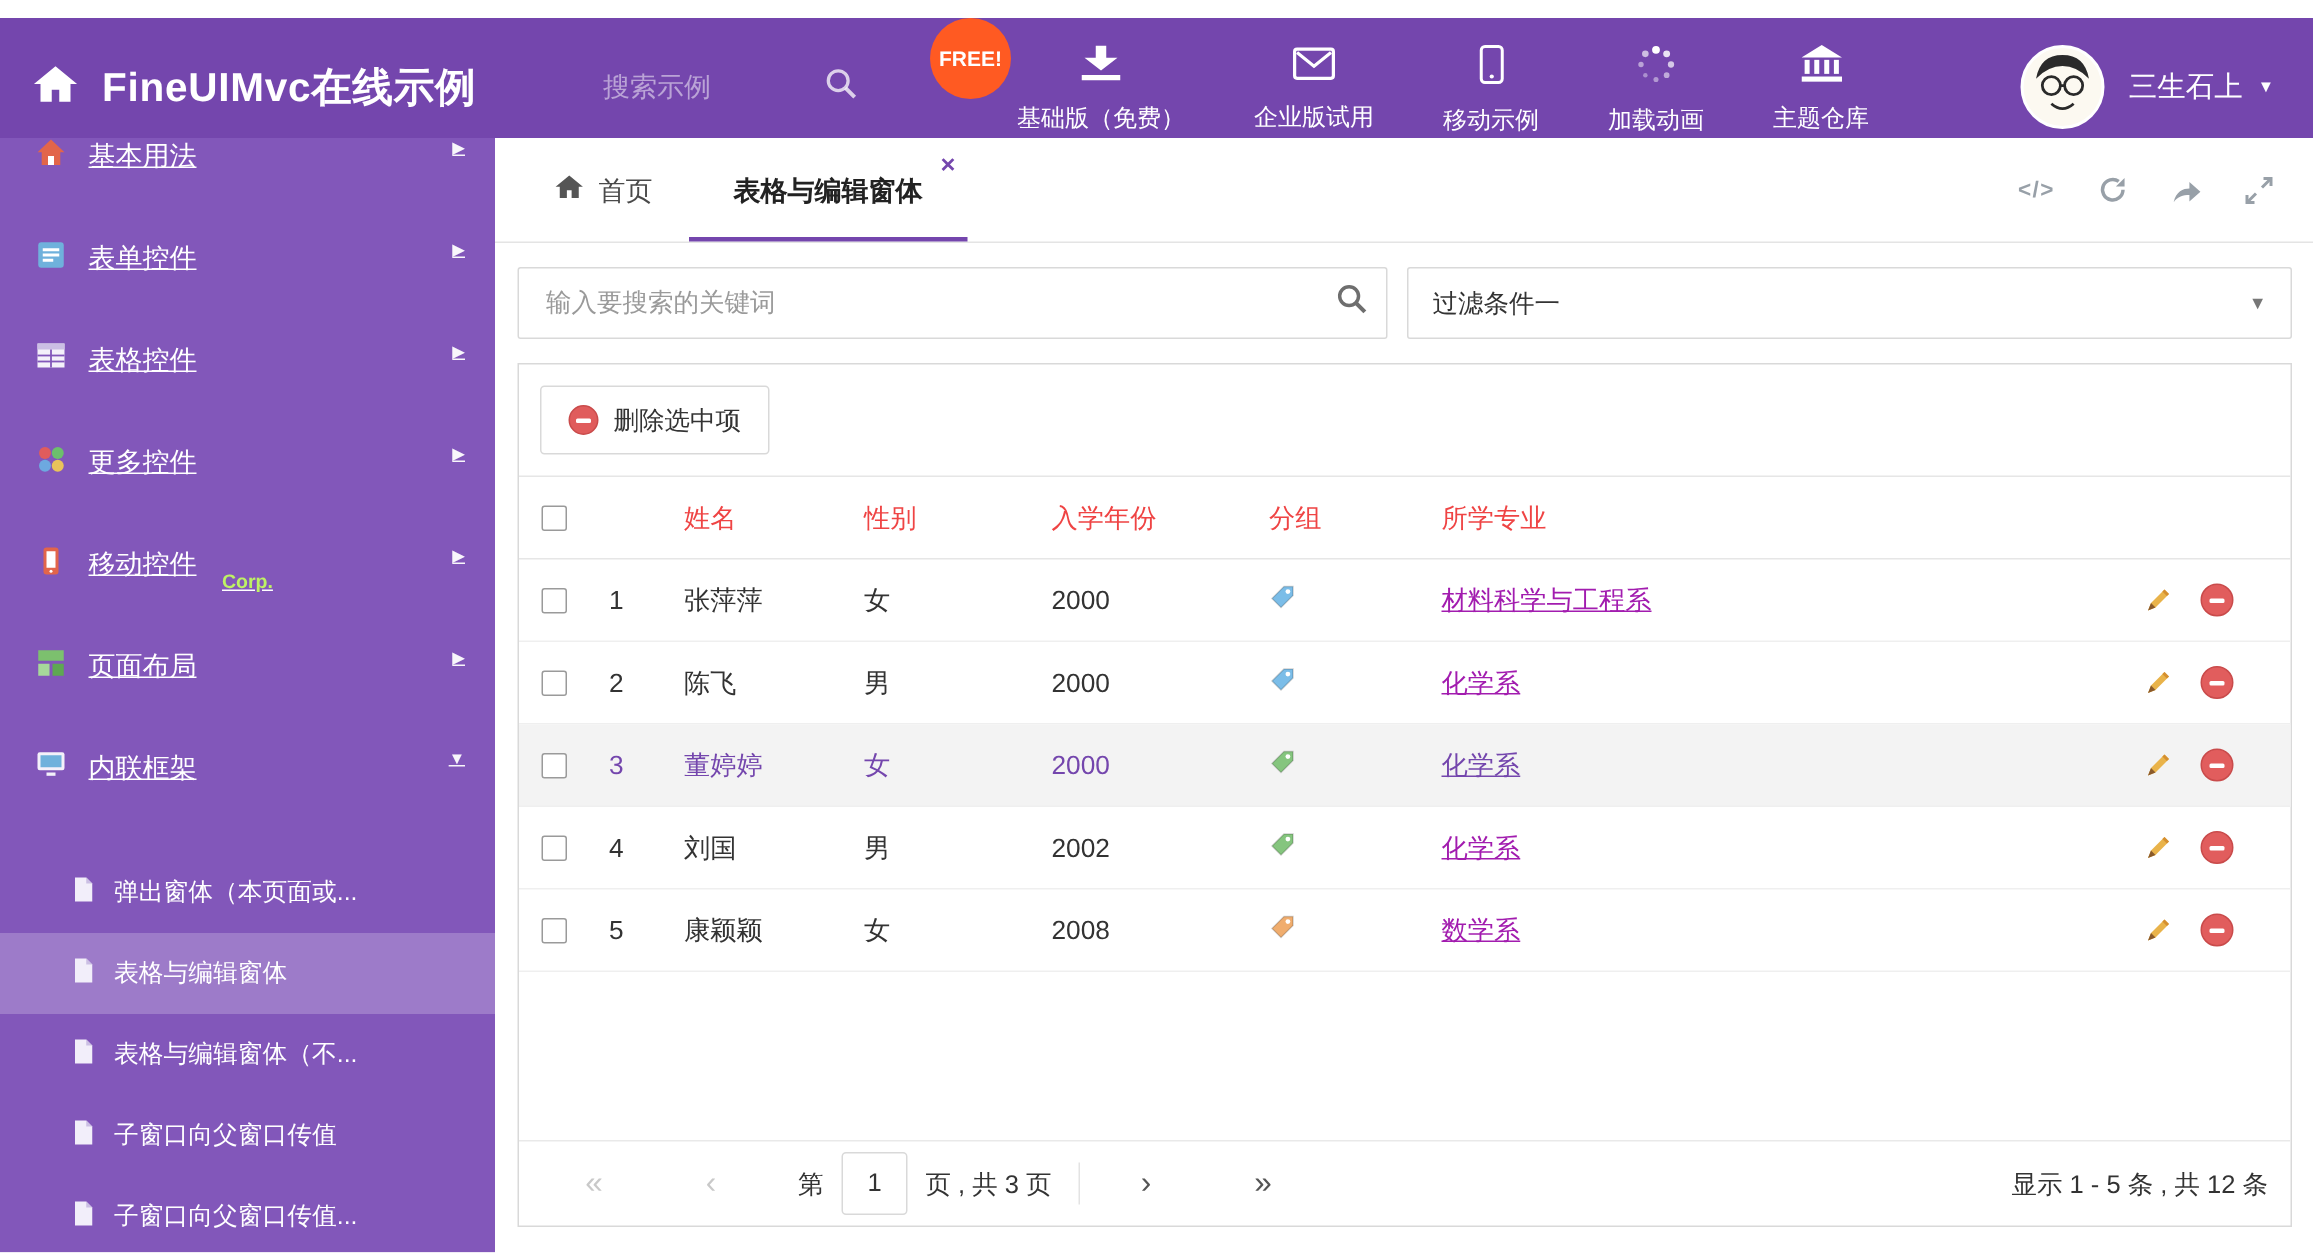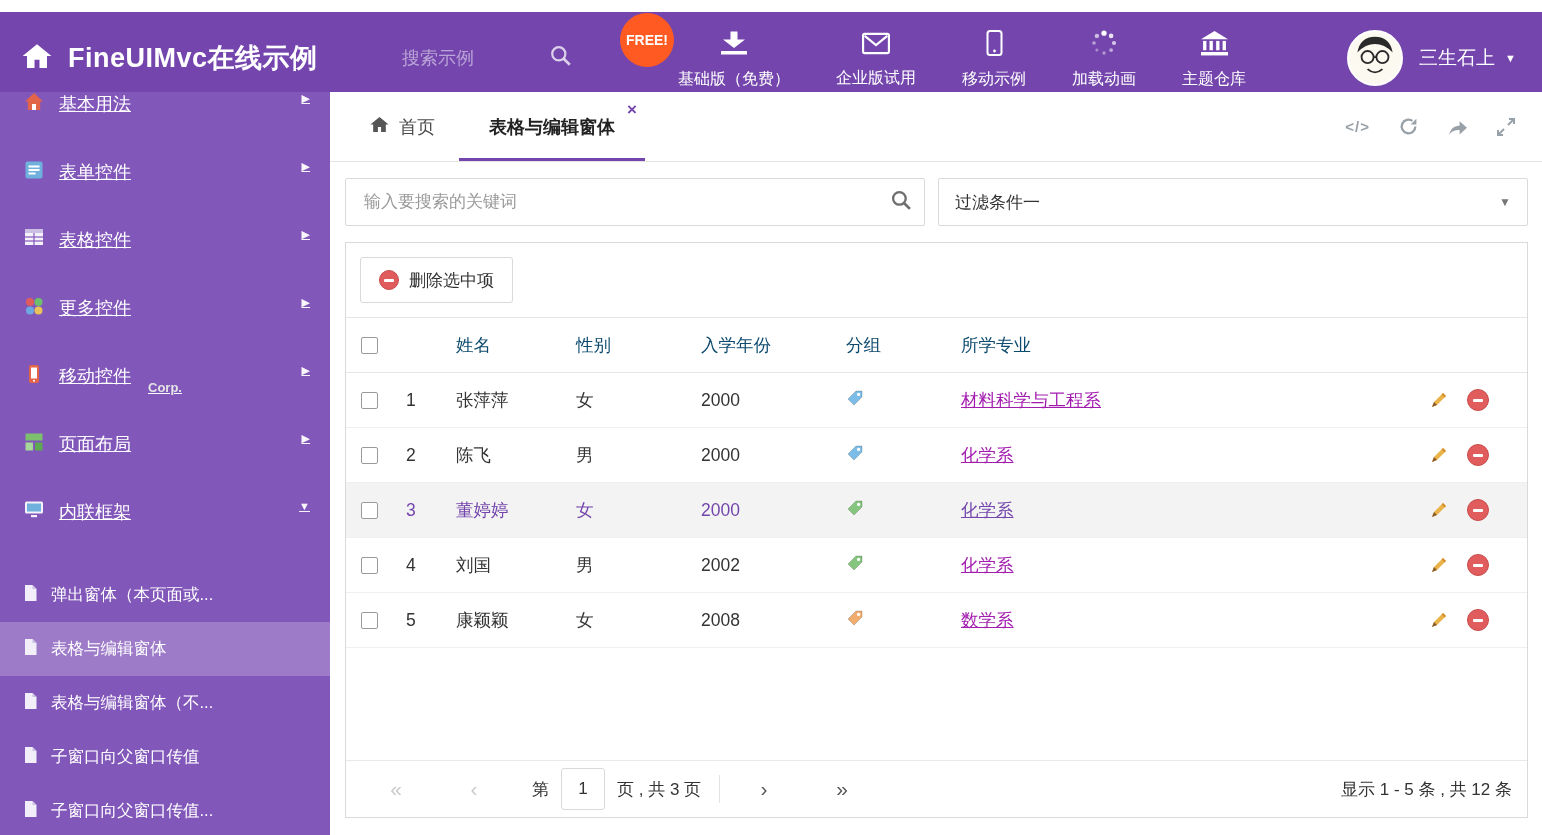--- a/index.html
+++ b/index.html
@@ -26,22 +26,22 @@
   .avatar { width:56px; height:56px; border-radius:50%; background:#fcf9f1; border:2px solid #fff; overflow:hidden; }
   .user-name { font-size:19px; display:flex; align-items:center; gap:10px; }
   .caret-sm { font-size:11px; }
 
   
   .sidebar { position:absolute; top:92px; left:0; width:330px; bottom:0; background:#8257ba;
              color:#fff; overflow:hidden; }
   .side-item { height:68px; display:flex; align-items:flex-start; gap:15px; padding:0 20px 0 24px;
                font-size:18px; cursor:pointer;text-decoration:underline; }
   .side-item .arrow { margin-left:auto; font-size:11px; opacity:.95; }
-  .corp-badge { color:#e5e5e5; font-size:13px; font-weight:bold; margin-left:2px; align-self:flex-start; margin-top:16px; }
-  .side-sub { height:54px; display:flex; align-items:center; gap:13px; padding-left:23px;
+  .corp-badge { color:#bef264; font-size:13px; font-weight:bold; margin-left:2px; align-self:flex-start; margin-top:16px; }
+  .side-sub { height:54px; display:flex; align-items:center; gap:13px; padding-left:48px;
               font-size:16.5px; cursor:pointer; }
   .side-sub.selected { background:rgba(255,255,255,.22); }
 
   
   .main { position:absolute; top:92px; left:330px; right:0; bottom:0; display:flex;
           flex-direction:column; background:#fff; }
   .tabbar { height:70px; border-bottom:1px solid #e4e4e4; display:flex; align-items:stretch;
             padding-left:16px; flex:none; }
   .tab { display:flex; align-items:center; gap:10px; padding:0 24px; font-size:18px;
          color:#4a4a4a; cursor:pointer; position:relative; }
@@ -69,21 +69,21 @@
   .icon-circle { width:20px; height:20px; border-radius:50%; display:flex; align-items:center;
                  justify-content:center; flex:none; }
   .minus-red { background:#e05c5c; border:1px solid #c94b4b; }
   .plus-green { background:#58a758; border:1px solid #47964a; }
   .bar-h { width:10px; height:3px; background:#fff; border-radius:1px; }
   .plus-wrap { position:relative; width:11px; height:11px; }
   .plus-wrap::before, .plus-wrap::after { content:""; position:absolute; background:#fff; border-radius:1px; }
   .plus-wrap::before { left:0; top:4px; width:11px; height:3px; }
   .plus-wrap::after  { left:4px; top:0; width:3px; height:11px; }
 
-  .thead { display:flex; align-items:center; height:56px; font-size:17.5px; color:#0c4a6e;
+  .thead { display:flex; align-items:center; height:56px; font-size:17.5px; color:#ef4444;
            border-top:1px solid #e6e6e6; border-bottom:1px solid #e6e6e6; flex:none; }
   .trow { display:flex; align-items:center; height:55px; font-size:17.5px; color:#333;
           border-bottom:1px solid #efefef; flex:none; cursor:pointer; }
   .trow.selected { background:#f3f3f3; color:#7446ad; }
   .c-check { width:60px; padding-left:15px; display:flex; align-items:center; }
   .cb { width:17px; height:17px; border:1px solid #9a9a9a; border-radius:2px; background:#fff;
         display:inline-block; cursor:pointer; }
   .c-num { width:50px; }
   .c-name { width:120px; }
   .c-gender { width:125px; }

